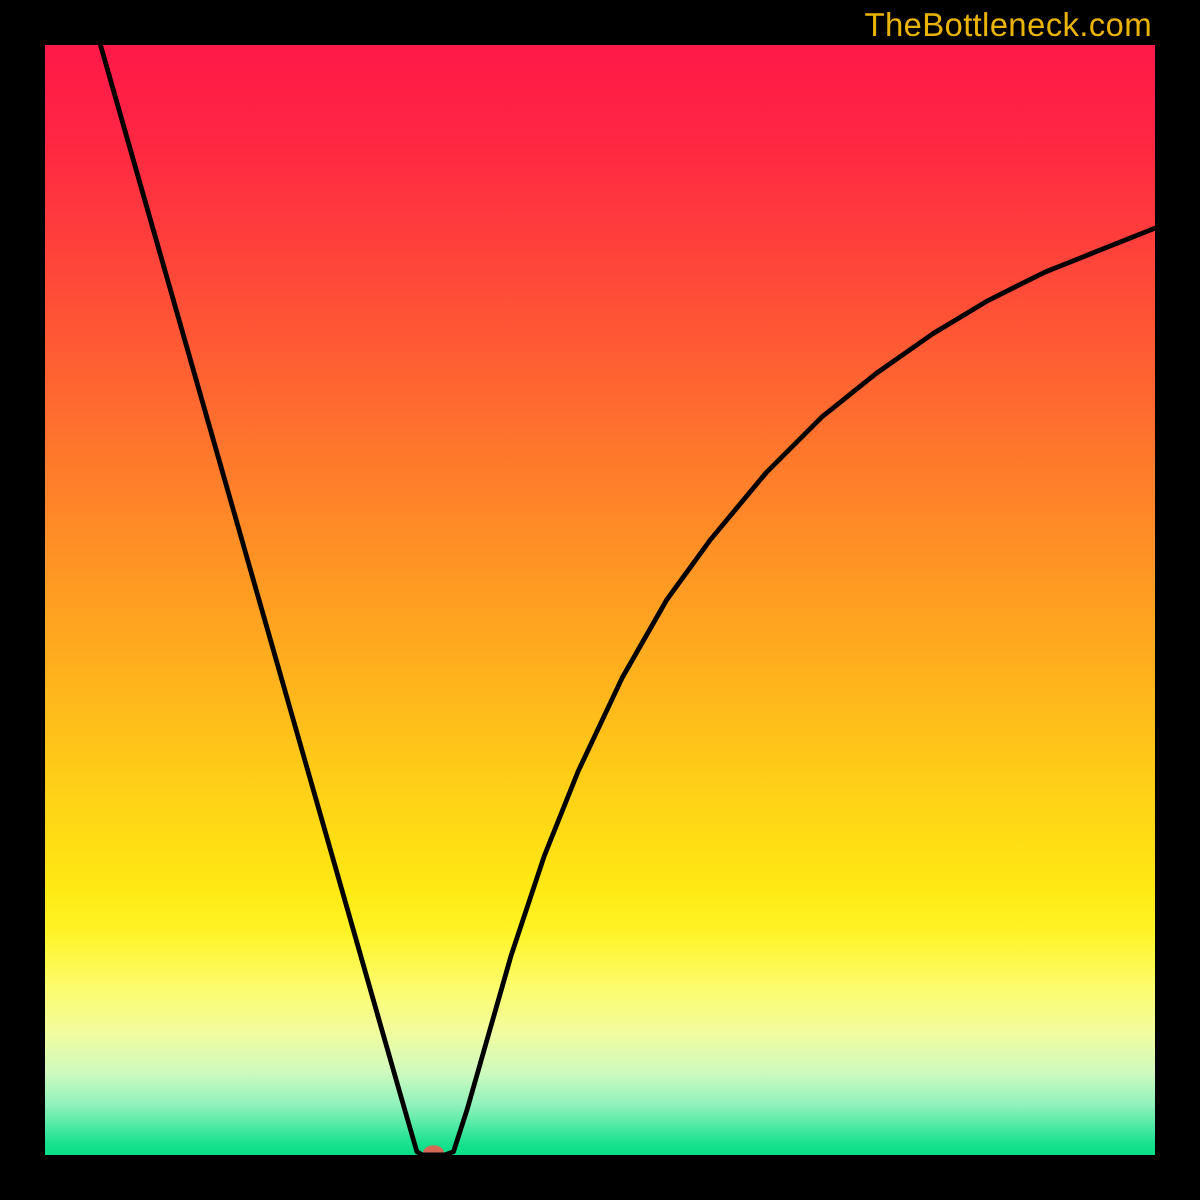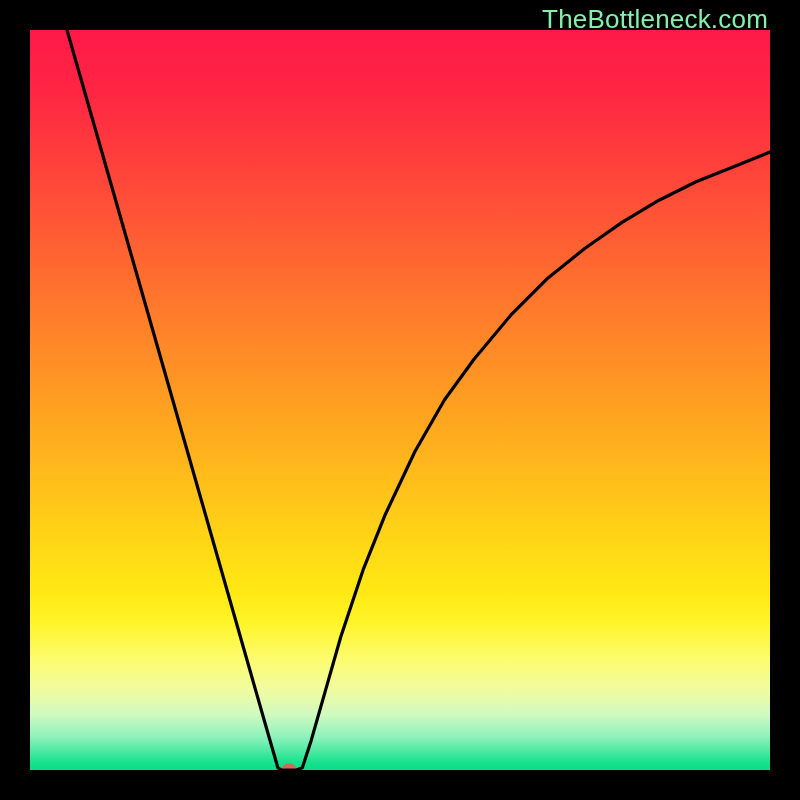--- a/index.html
+++ b/index.html
@@ -23,22 +23,22 @@
     position: absolute;
     left: 0;
     top: 0;
     width: 740px;
     height: 740px;
   }
   .watermark {
     position: absolute;
     top: 4px;
     right: 32px;
-    color: #86efac;
-    font-size: 26px;
+    color: #eab308;
+    font-size: 22px;
     font-weight: 500;
     letter-spacing: 0.2px;
   }
   svg { display: block; }
 </style>
 </head>
 <body>
 
 <div class="frame">
   <svg class="plot-area" viewBox="0 0 740 740" width="740" height="740" preserveAspectRatio="none">

